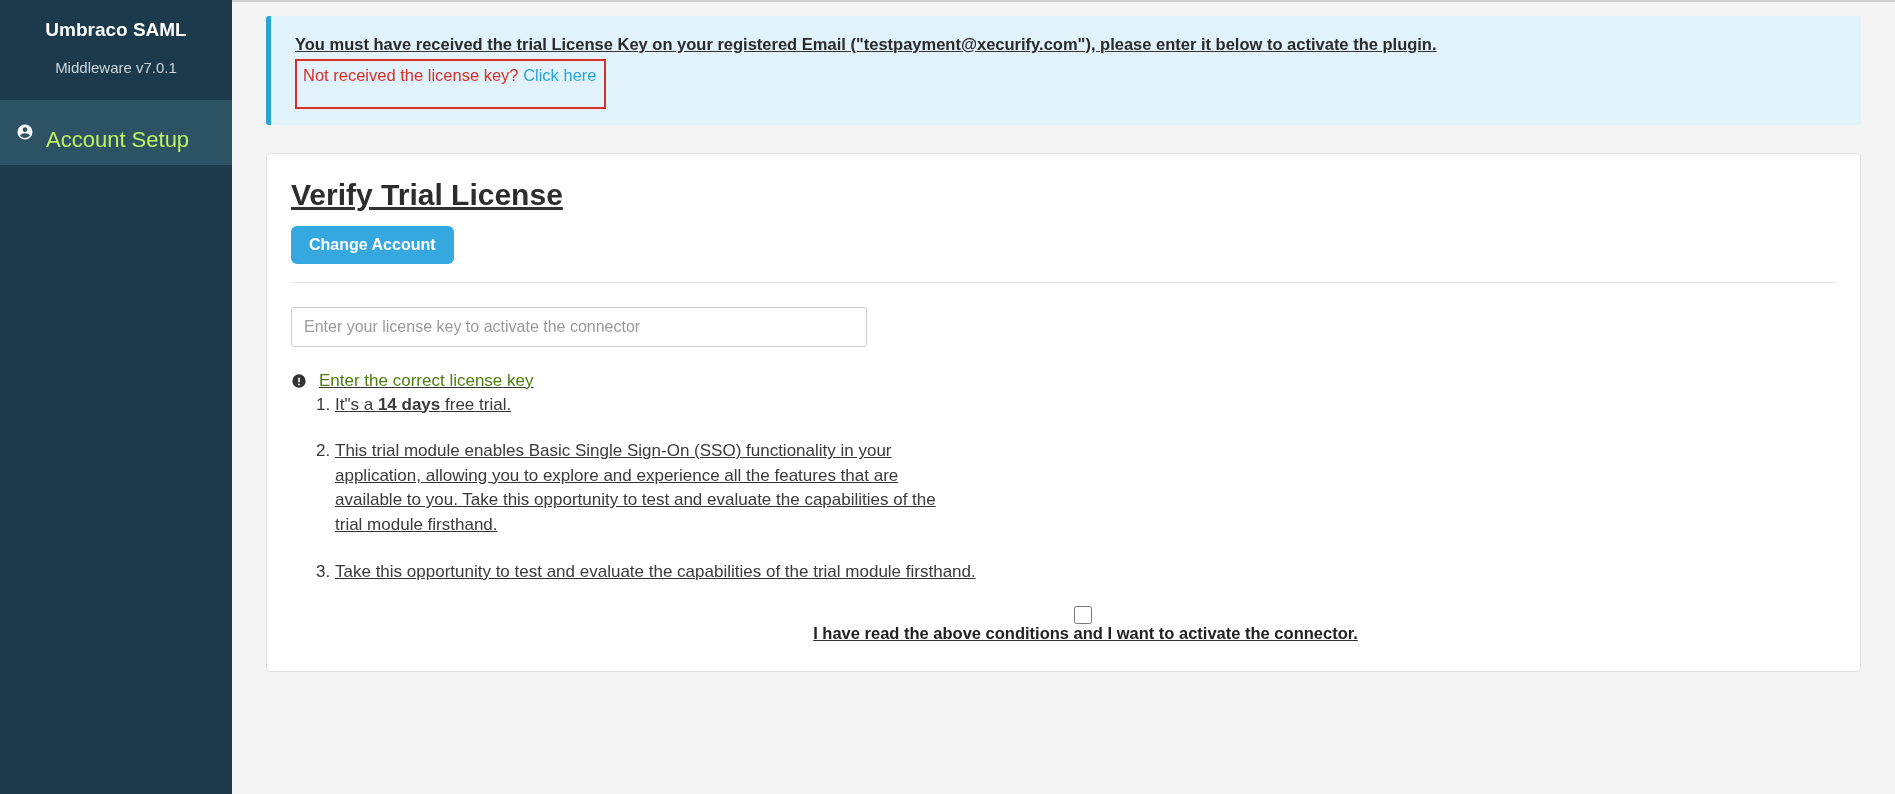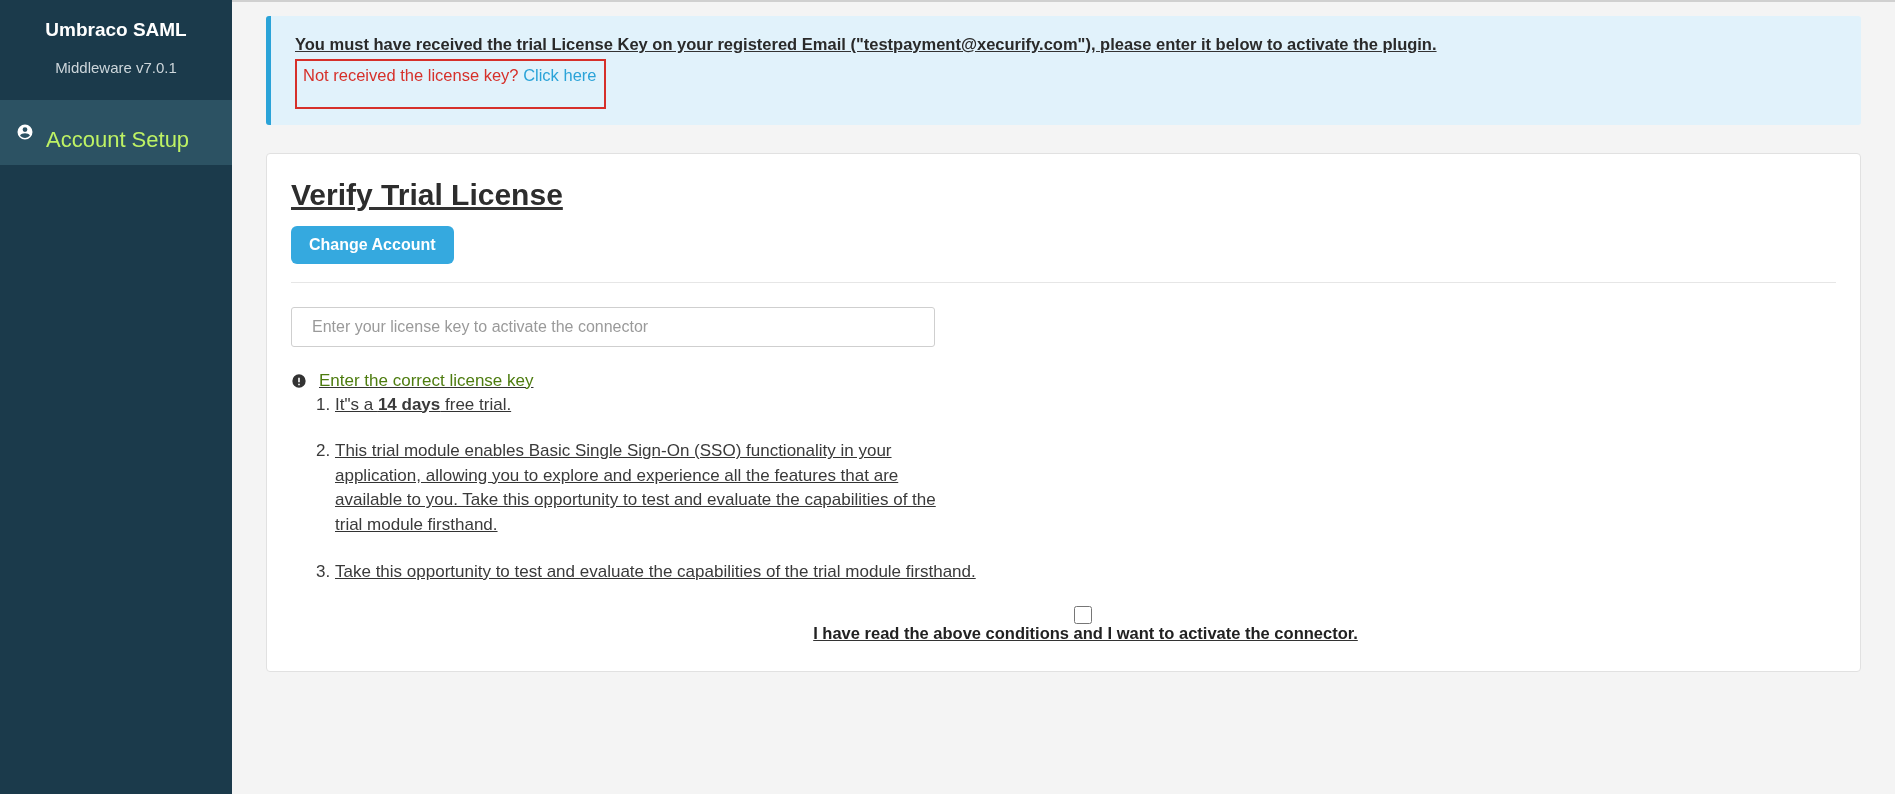--- a/index.html
+++ b/index.html
@@ -106,22 +106,22 @@
   margin: 18px 0 24px;
 }
 .field-label {
   font-size: 16.5px;
   font-weight: 700;
   color: #222;
   margin-bottom: 12px;
 }
 .field-label .req { color: #d6302a; }
 .license-input {
-  width: 644px;
-  padding: 10px 20px;
+  width: 576px;
+  padding: 10px 12px;
   font-size: 16px;
   border: 1px solid #cfcfcf;
   border-radius: 3px;
   color: #333;
 }
 .license-input::placeholder { color: #9a9a9a; }
 .warn-line {
   margin-top: 24px;
   font-size: 17px;
   color: #4d7c0f;

